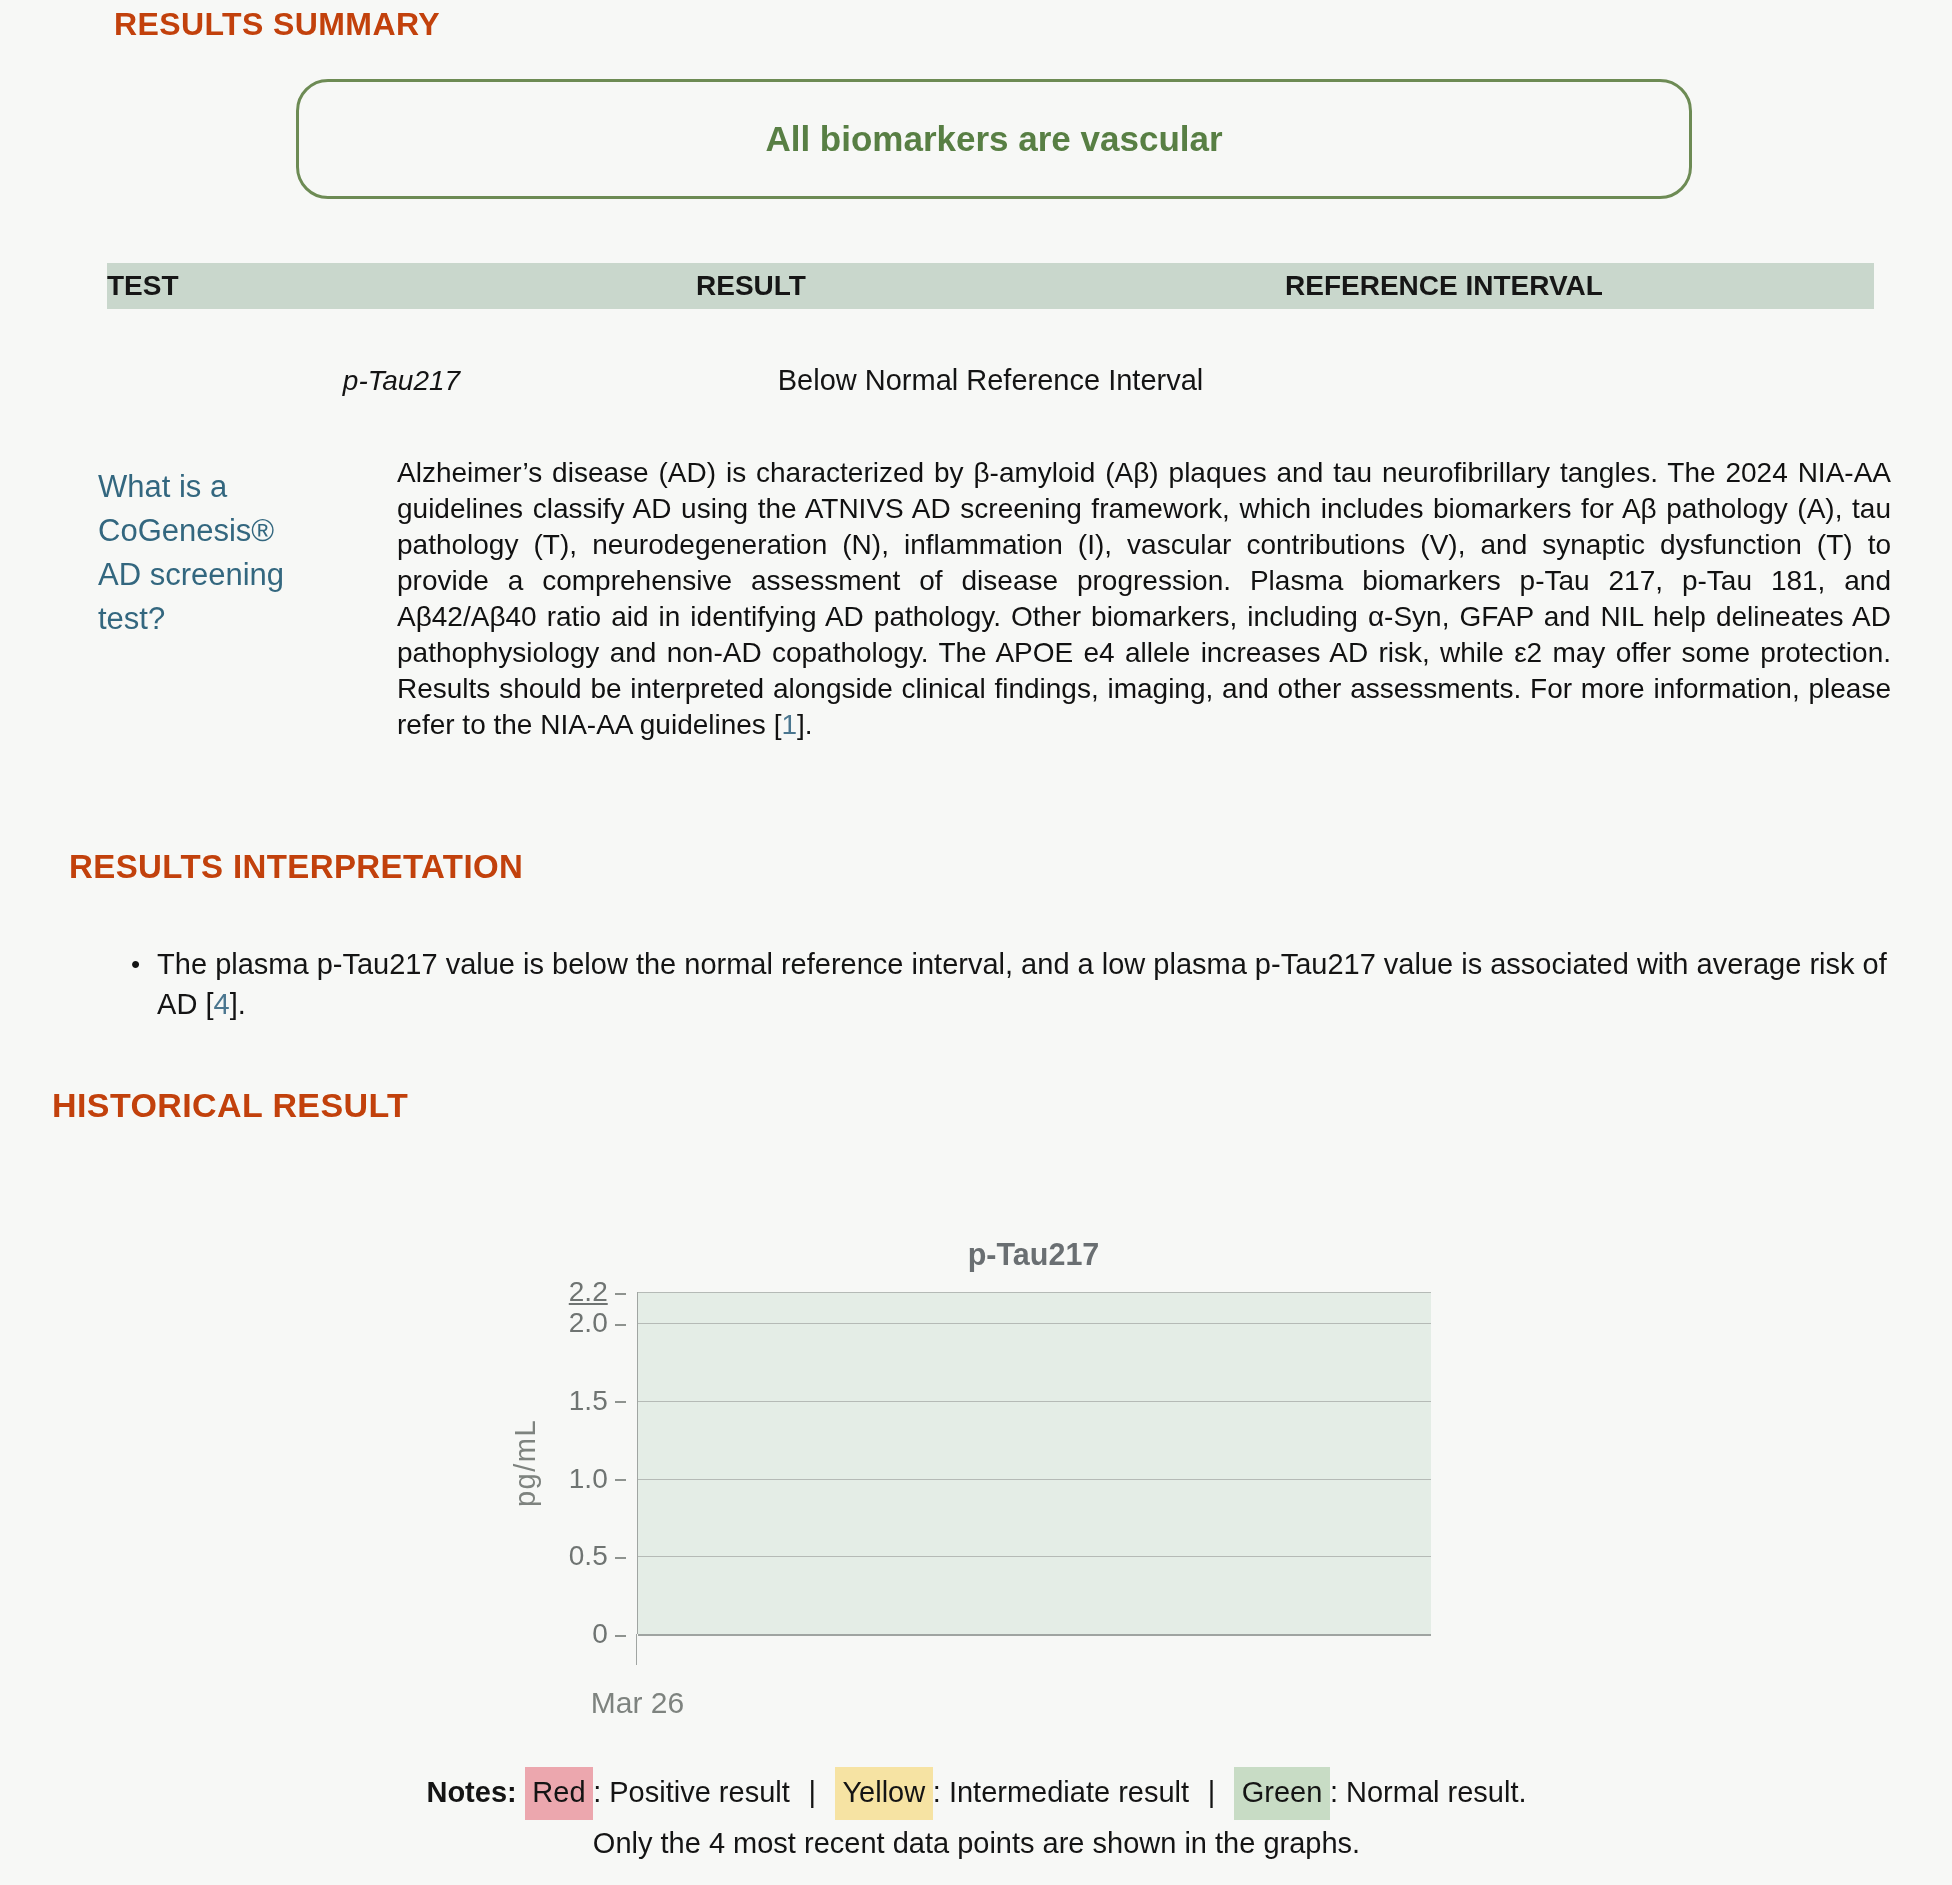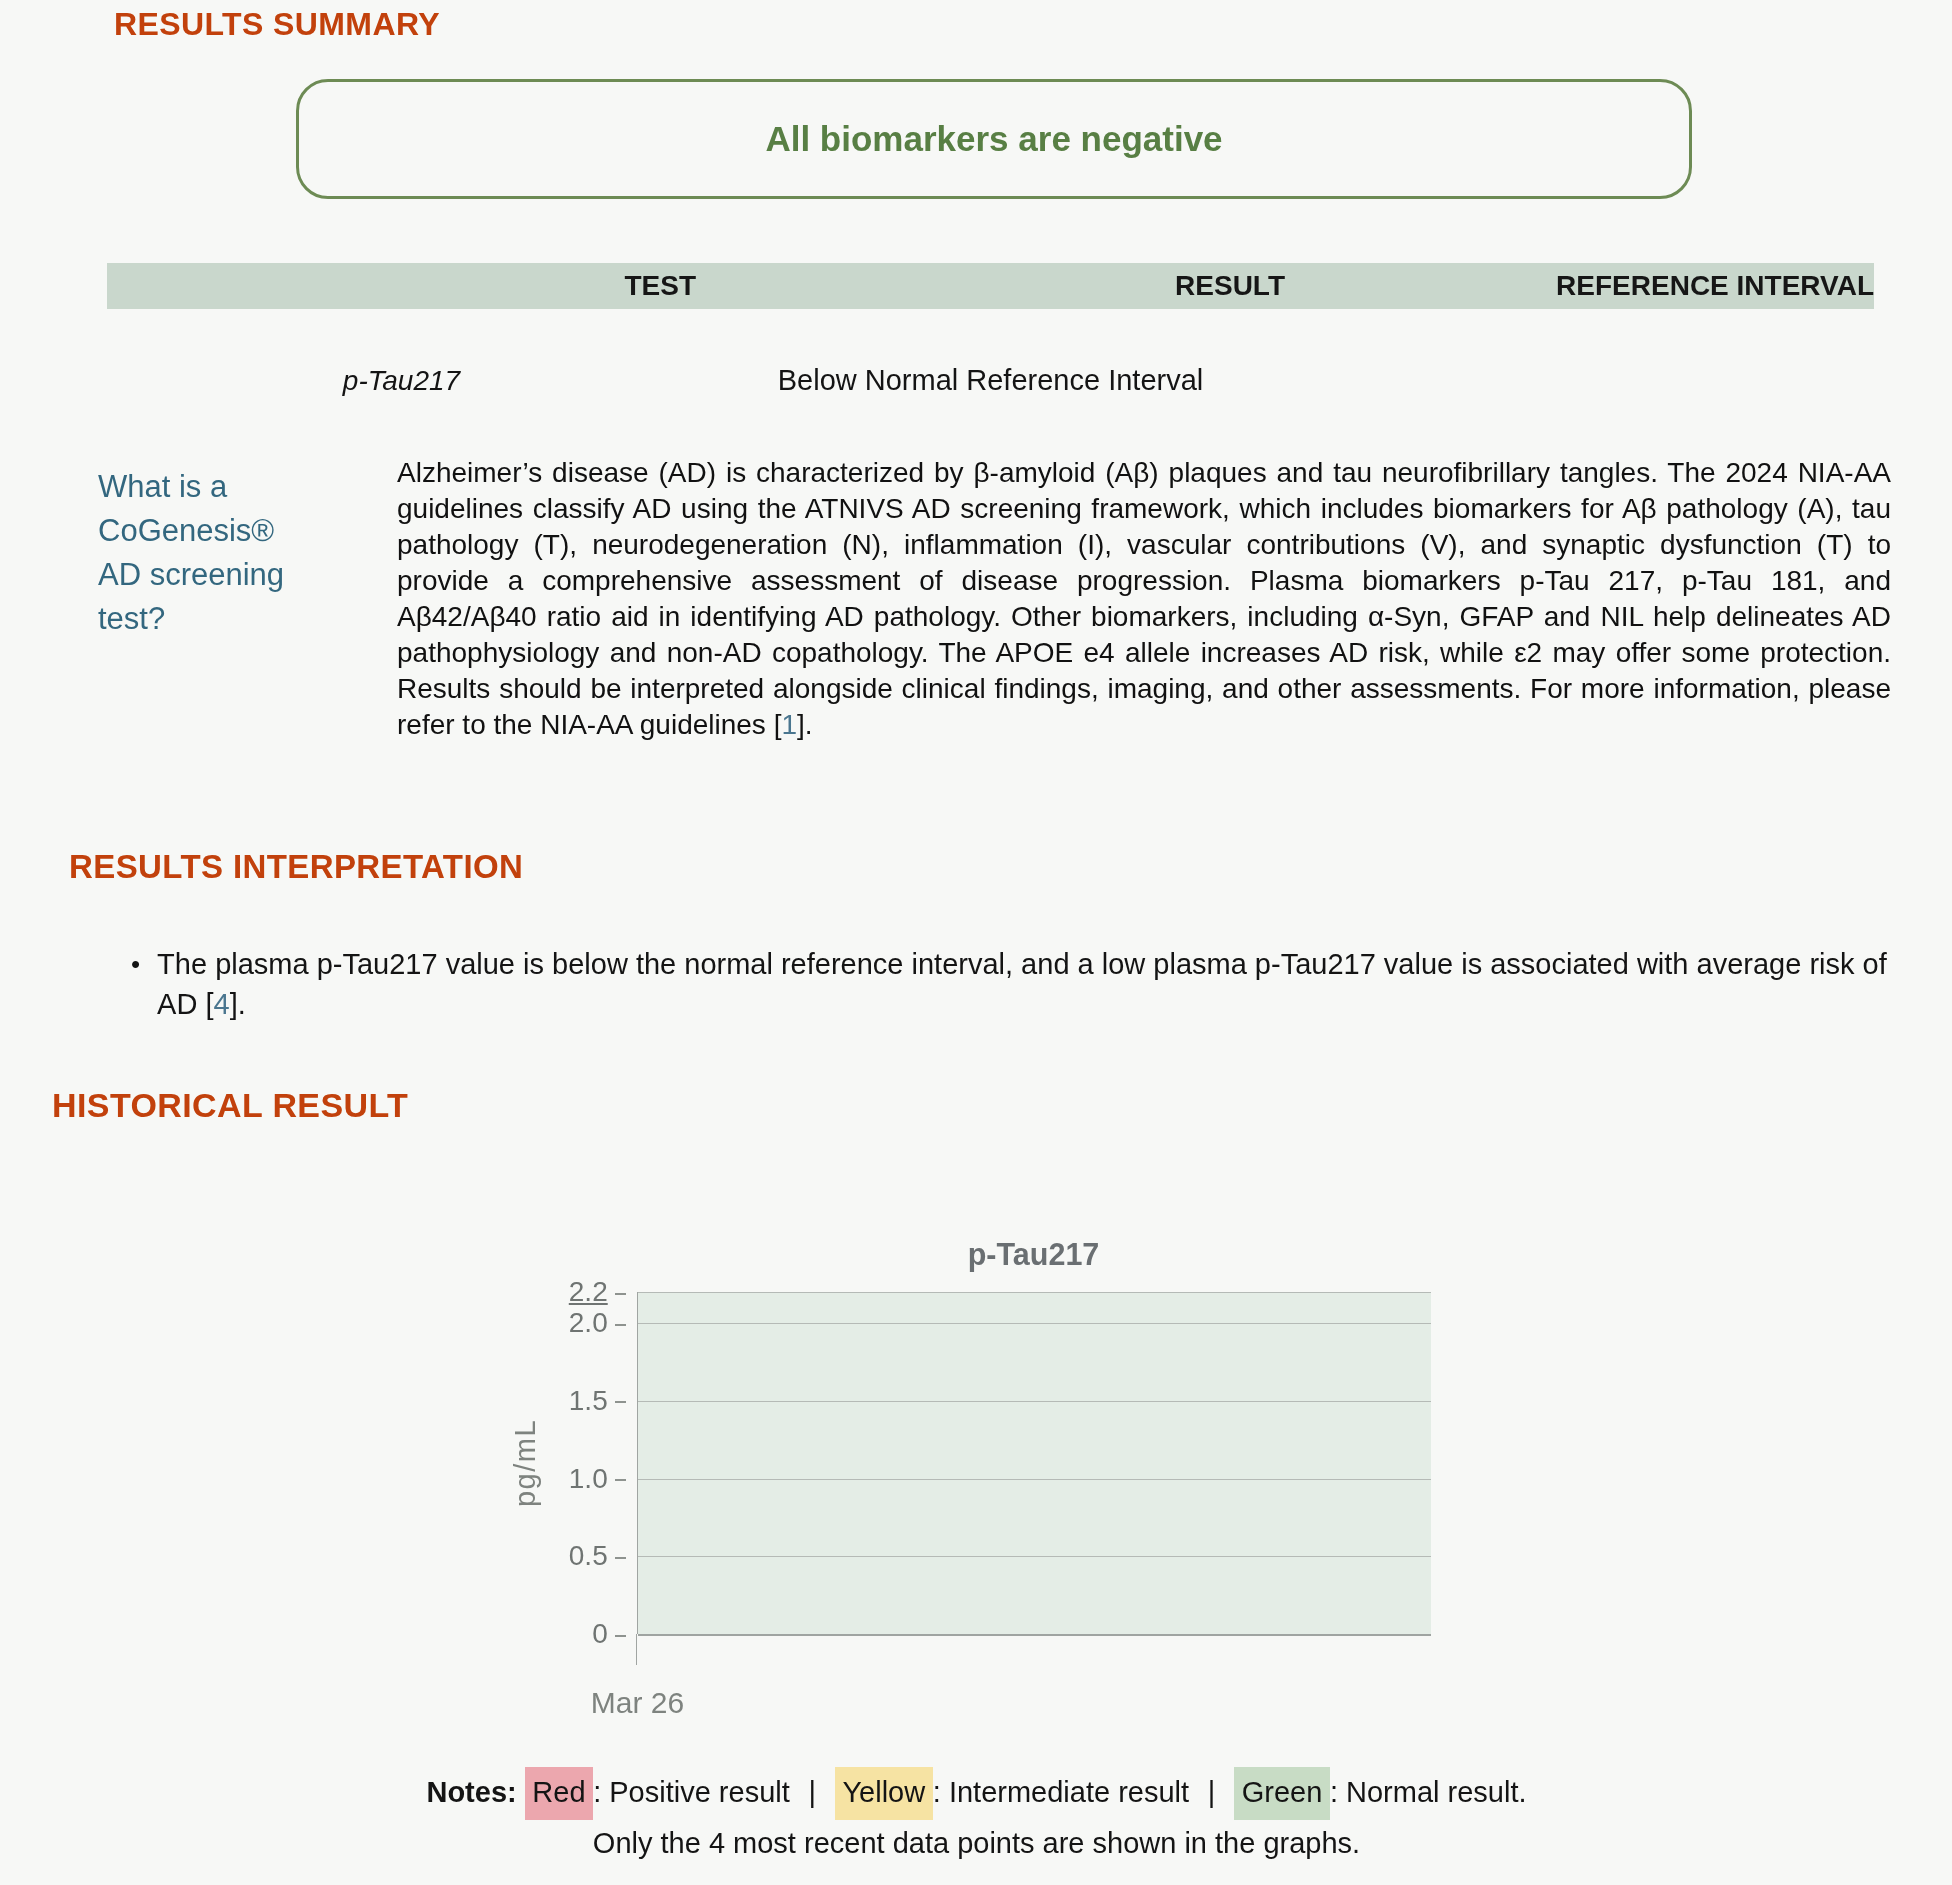--- a/index.html
+++ b/index.html
@@ -26,21 +26,21 @@
     background:transparent;
   }
   #banner .banner-text { font-size:35px; font-weight:bold; color:#587f44; }
 
   
   #results-table { left:107px; top:263px; width:1767px; }
   .tbl-header {
     display:grid; grid-template-columns:1fr 1fr 1fr;
     background:#c9d7cc; height:46px; align-items:center;
   }
-  .tbl-header > div { text-align:right; font-weight:bold; font-size:28px; color:#161616; }
+  .tbl-header > div { text-align:left; font-weight:bold; font-size:28px; color:#161616; }
   .tbl-row {
     display:grid; grid-template-columns:1fr 1fr 1fr;
     align-items:center; padding-top:10.7px; min-height:122px;
   }
   .tbl-row > div { text-align:center; }
   .cell-test { font-style:italic; font-size:28px; }
   .cell-result { font-size:29px; }
   .cell-ref { font-size:27.5px; line-height:37px; }
 
   
@@ -105,21 +105,21 @@
   #notes b { font-weight:bold; }
   .chip { display:inline-block; padding:1.5px 7.6px 4.6px 7.6px; }
   .sep { margin:0 10.7px; }
 </style>
 </head>
 <body>
 
 <div class="abs h-section" id="summary-heading">RESULTS SUMMARY</div>
 
 <div class="abs" id="banner">
-  <span class="banner-text">All biomarkers are negative</span>
+  <span class="banner-text">All biomarkers are vascular</span>
 </div>
 
 <div class="abs" id="results-table">
   <div class="tbl-header">
     <div>TEST</div>
     <div>RESULT</div>
     <div>REFERENCE INTERVAL</div>
   </div>
   <div class="tbl-row">
     <div class="cell-test">p-Tau217</div>

